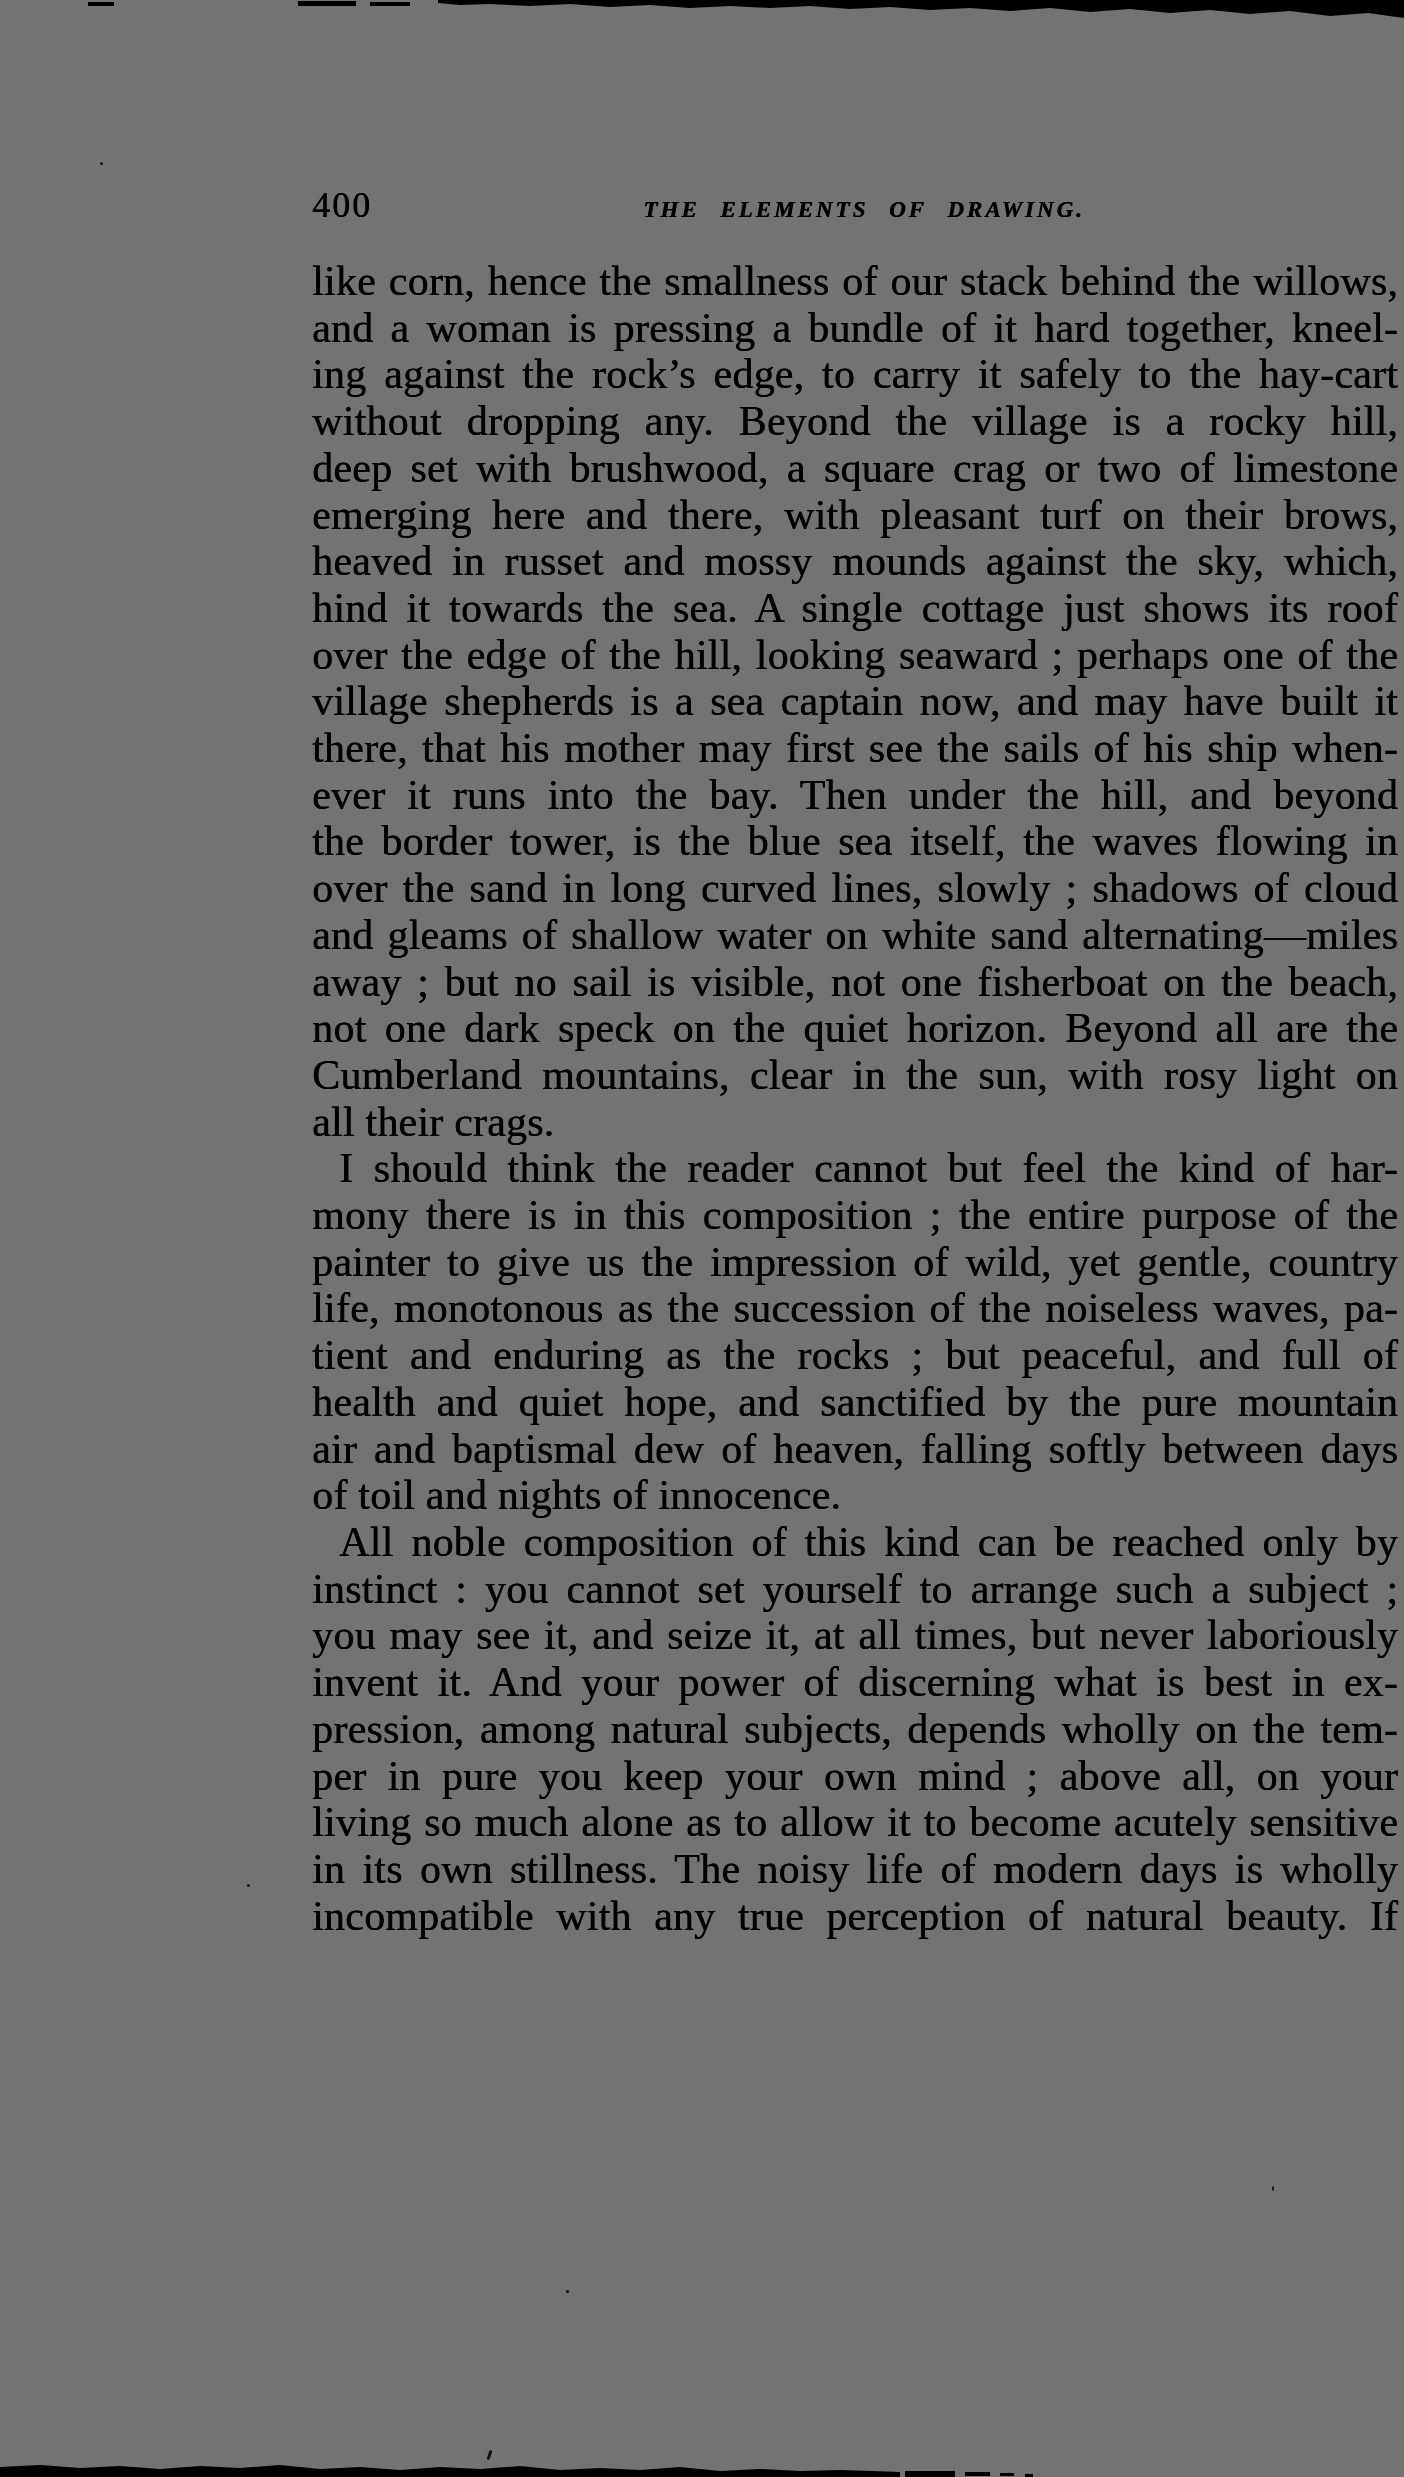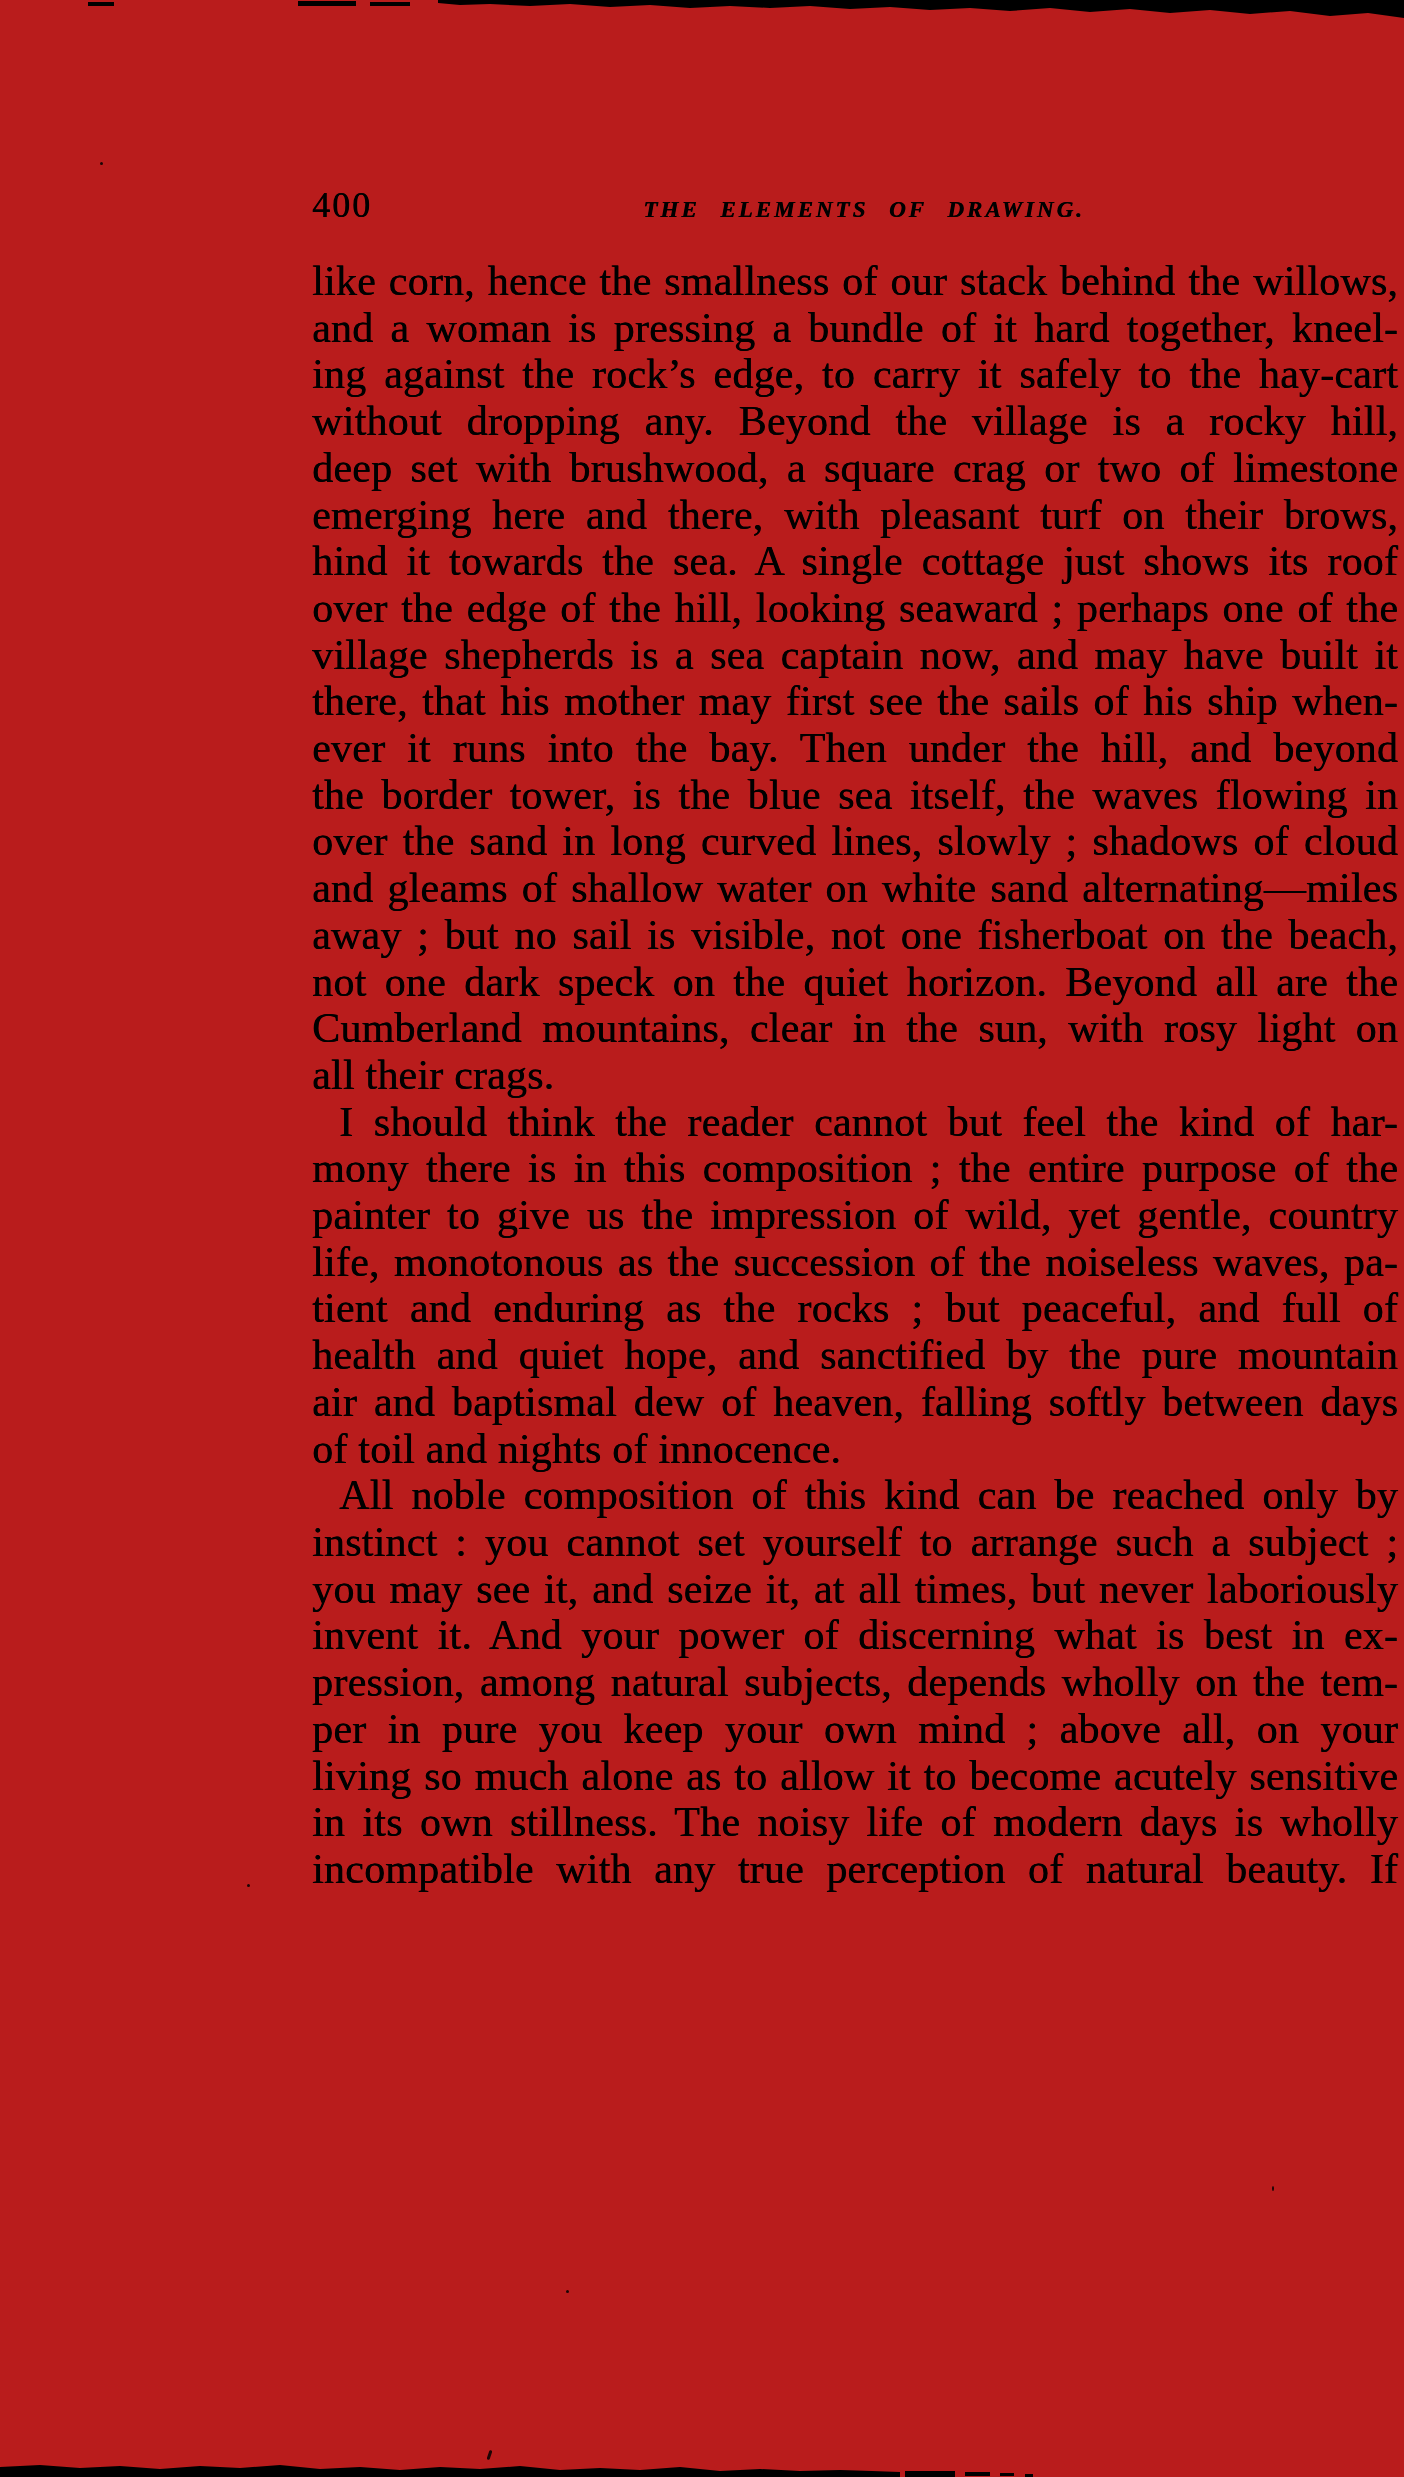--- a/index.html
+++ b/index.html
@@ -1,19 +1,19 @@
 <!DOCTYPE html>
 <html><head>
 <meta charset="utf-8">
 <style>
   html,body{margin:0;padding:0;background:#ffffff;}
   .page{
     position:relative;
     width:1404px;height:2477px;
-    background:#b91c1c;
+    background:#737373;
     overflow:hidden;
     font-family:"Liberation Serif", serif;
     color:#000;
   }
   .header{
     position:absolute;
     left:312px;top:184px;width:1086px;
     display:flex;align-items:baseline;
     font-size:36px;
   }
@@ -76,20 +76,21 @@
     <span class="running-title">THE ELEMENTS OF DRAWING.</span>
   </div>
 
   <div class="body-text">
       <div class="line">like corn, hence the smallness of our stack behind the willows,</div>
       <div class="line">and a woman is pressing a bundle of it hard together, kneel-</div>
       <div class="line">ing against the rock’s edge, to carry it safely to the hay-cart</div>
       <div class="line">without dropping any.  Beyond the village is a rocky hill,</div>
       <div class="line">deep set with brushwood, a square crag or two of limestone</div>
       <div class="line">emerging here and there, with pleasant turf on their brows,</div>
+      <div class="line">heaved in russet and mossy mounds against the sky, which,</div>
       <div class="line">hind it towards the sea.  A single cottage just shows its roof</div>
       <div class="line">over the edge of the hill, looking seaward ; perhaps one of the</div>
       <div class="line">village shepherds is a sea captain now, and may have built it</div>
       <div class="line">there, that his mother may first see the sails of his ship when-</div>
       <div class="line">ever it runs into the bay.  Then under the hill, and beyond</div>
       <div class="line">the border tower, is the blue sea itself, the waves flowing in</div>
       <div class="line">over the sand in long curved lines, slowly ; shadows of cloud</div>
       <div class="line">and gleams of shallow water on white sand alternating—miles</div>
       <div class="line">away ; but no sail is visible, not one fisherboat on the beach,</div>
       <div class="line">not one dark speck on the quiet horizon.  Beyond all are the</div>

